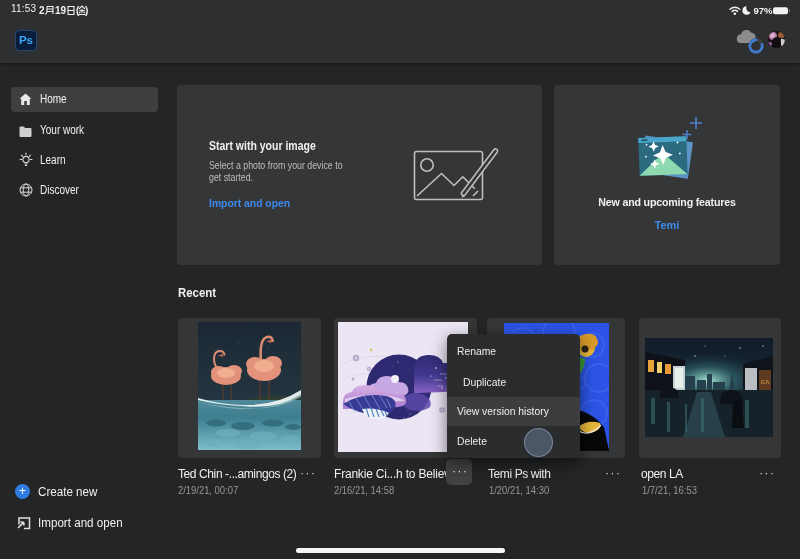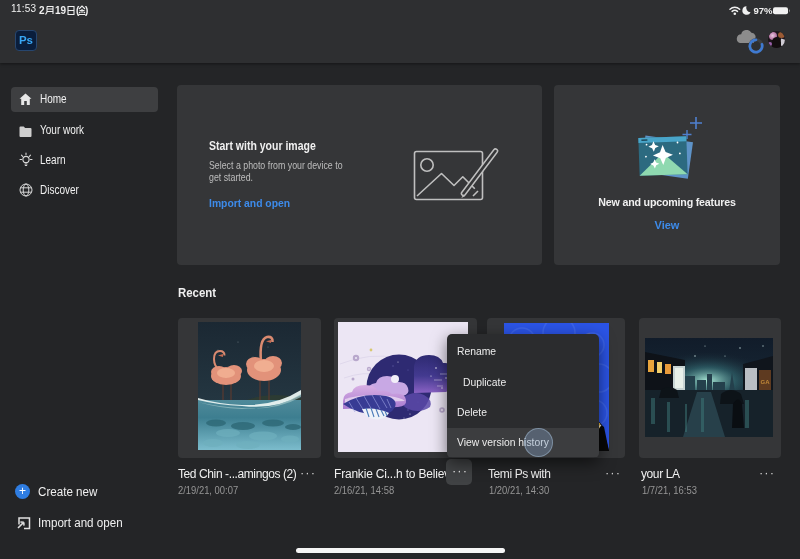--- a/index.html
+++ b/index.html
@@ -152,21 +152,21 @@
           <path d="M20.5 47 L21.9 50.2 L25.1 51.6 L21.9 53 L20.5 56.2 L19.1 53 L15.9 51.6 L19.1 50.2 Z"></path>
           <circle cx="13" cy="32" r="0.9"></circle>
           <circle cx="44" cy="31" r="0.9"></circle>
           <circle cx="12" cy="44" r="0.9"></circle>
           <circle cx="46" cy="42" r="0.9"></circle>
         </g>
       </g>
     </svg>
   </div>
   <div class="abs wtxt" style="left:554px;top:196px;width:226px;text-align:center;font-size:11px;font-weight:bold;letter-spacing:-0.2px;transform:scaleX(0.97);transform-origin:center top;">New and upcoming features</div>
-  <div class="abs" style="left:554px;top:219px;width:226px;text-align:center;font-size:11px;font-weight:bold;color:#3d8bea;">View</div>
+  <div class="abs" style="left:554px;top:219px;width:226px;text-align:center;font-size:11px;font-weight:bold;color:#3d8bea;">Temi</div>
 
   <div class="abs wtxt" style="left:178px;top:285px;font-size:13px;font-weight:bold;transform:scaleX(0.88);transform-origin:left top;">Recent</div>
 
   <div class="abs" style="left:178px;top:318px;width:143px;height:140px;background:#353638;border-radius:4px;"></div>
   <div class="abs" style="left:334px;top:318px;width:143px;height:140px;background:#353638;border-radius:4px;"></div>
   <div class="abs" style="left:487px;top:318px;width:138px;height:140px;background:#353638;border-radius:4px;"></div>
   <div class="abs" style="left:639px;top:318px;width:142px;height:140px;background:#353638;border-radius:4px;"></div>
 
   <div class="abs" style="left:198px;top:322px;width:103px;height:128px;overflow:hidden;">
     <svg width="103" height="128" viewBox="0 0 103 128">
@@ -416,40 +416,40 @@
 
   <div class="abs wtxt" style="left:334px;top:467px;font-size:12px;letter-spacing:-0.2px;">Frankie Ci...h to Believe</div>
   <div class="abs" style="left:334px;top:485px;font-size:10px;color:#969696;transform:scaleX(0.94);transform-origin:left top;">2/16/21, 14:58</div>
   <div class="abs" style="left:446px;top:459px;width:26px;height:26px;background:#404244;border-radius:5px;"></div>
   <div class="abs" style="left:452px;top:463px;font-size:13px;color:#e8e8e8;letter-spacing:1px;">···</div>
 
   <div class="abs wtxt" style="left:488px;top:467px;font-size:12px;letter-spacing:-0.4px;">Temi Ps with</div>
   <div class="abs" style="left:489px;top:485px;font-size:10px;color:#969696;transform:scaleX(0.94);transform-origin:left top;">1/20/21, 14:30</div>
   <div class="abs" style="left:605px;top:465px;font-size:13px;color:#cfcfcf;letter-spacing:1px;">···</div>
 
-  <div class="abs wtxt" style="left:641px;top:467px;font-size:12px;letter-spacing:-0.4px;">your LA</div>
+  <div class="abs wtxt" style="left:641px;top:467px;font-size:12px;letter-spacing:-0.4px;">open LA</div>
   <div class="abs" style="left:642px;top:485px;font-size:10px;color:#969696;transform:scaleX(0.94);transform-origin:left top;">1/7/21, 16:53</div>
   <div class="abs" style="left:759px;top:465px;font-size:13px;color:#cfcfcf;letter-spacing:1px;">···</div>
 
   <div class="abs" style="left:15px;top:484px;width:15px;height:15px;border-radius:50%;background:#2f7de1;"></div>
   <div class="abs" style="left:15px;top:484px;width:15px;height:15px;color:#fff;font-size:12px;line-height:15px;text-align:center;">+</div>
   <div class="abs wtxt" style="left:38px;top:485px;font-size:12.5px;transform:scaleX(0.93);transform-origin:left top;">Create new</div>
 
   <div class="abs" style="left:16px;top:515px;">
     <svg width="15" height="15" viewBox="0 0 15 15">
       <path d="M3 9.5 V3 h10.5 v10.5 H8" stroke="#e0e0e0" stroke-width="1.5" fill="none"></path>
       <path d="M2 13 L7.6 7.4 M7.8 7.2 l-3.4 -0.2 M7.8 7.2 l0.2 3.4" stroke="#e0e0e0" stroke-width="1.5" fill="none"></path>
     </svg>
   </div>
   <div class="abs wtxt" style="left:38px;top:516px;font-size:12.5px;transform:scaleX(0.93);transform-origin:left top;">Import and open</div>
 
-  <div class="abs" style="left:447px;top:334px;width:152px;height:122px;background:#2b2c2e;border-radius:5px;box-shadow:0 5px 16px rgba(0,0,0,0.55);overflow:hidden;padding-top:2px;box-sizing:content-box;">
+  <div class="abs" style="left:447px;top:334px;width:133px;height:122px;background:#2b2c2e;border-radius:5px;box-shadow:0 5px 16px rgba(0,0,0,0.55);overflow:hidden;padding-top:2px;box-sizing:content-box;">
     <div style="height:30.5px;line-height:30.5px;padding-left:10px;font-size:11.5px;color:#ececec;"><span style="display:inline-block;transform:scaleX(0.9);transform-origin:left center;">Rename</span></div>
     <div style="height:30.5px;line-height:30.5px;padding-left:16px;font-size:11.5px;color:#ececec;"><span style="display:inline-block;transform:scaleX(0.9);transform-origin:left center;">Duplicate</span></div>
+    <div style="height:29px;line-height:29px;padding-left:10px;font-size:11.5px;color:#ececec;background:#3c3d3f;"><span style="display:inline-block;transform:scaleX(0.9);transform-origin:left center;">View version history</span></div>
     <div style="height:30.5px;line-height:30.5px;padding-left:10px;font-size:11.5px;color:#ececec;"><span style="display:inline-block;transform:scaleX(0.9);transform-origin:left center;">Delete</span></div>
-    <div style="height:29px;line-height:29px;padding-left:10px;font-size:11.5px;color:#ececec;background:#3c3d3f;"><span style="display:inline-block;transform:scaleX(0.9);transform-origin:left center;">View version history</span></div>
   </div>
 
   <div class="abs" style="left:524px;top:428px;width:29px;height:29px;border-radius:50%;background:rgba(128,158,192,0.38);border:1px solid rgba(175,200,225,0.45);box-sizing:border-box;"></div>
 
   <div class="abs" style="left:296px;top:548px;width:209px;height:5px;border-radius:3px;background:#f5f5f5;"></div>
 
 </div>
 
 </body></html>

